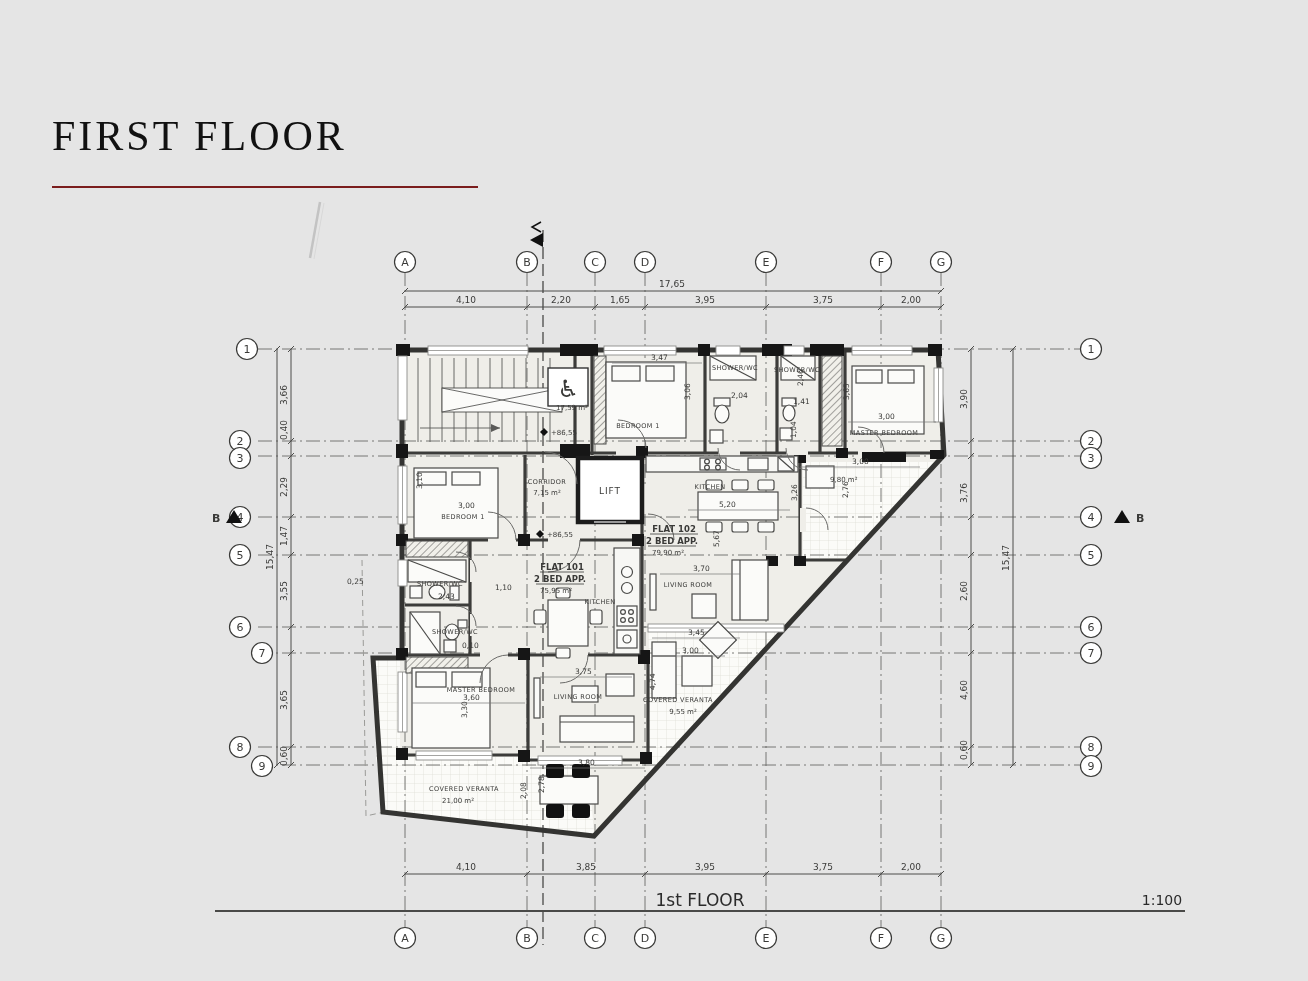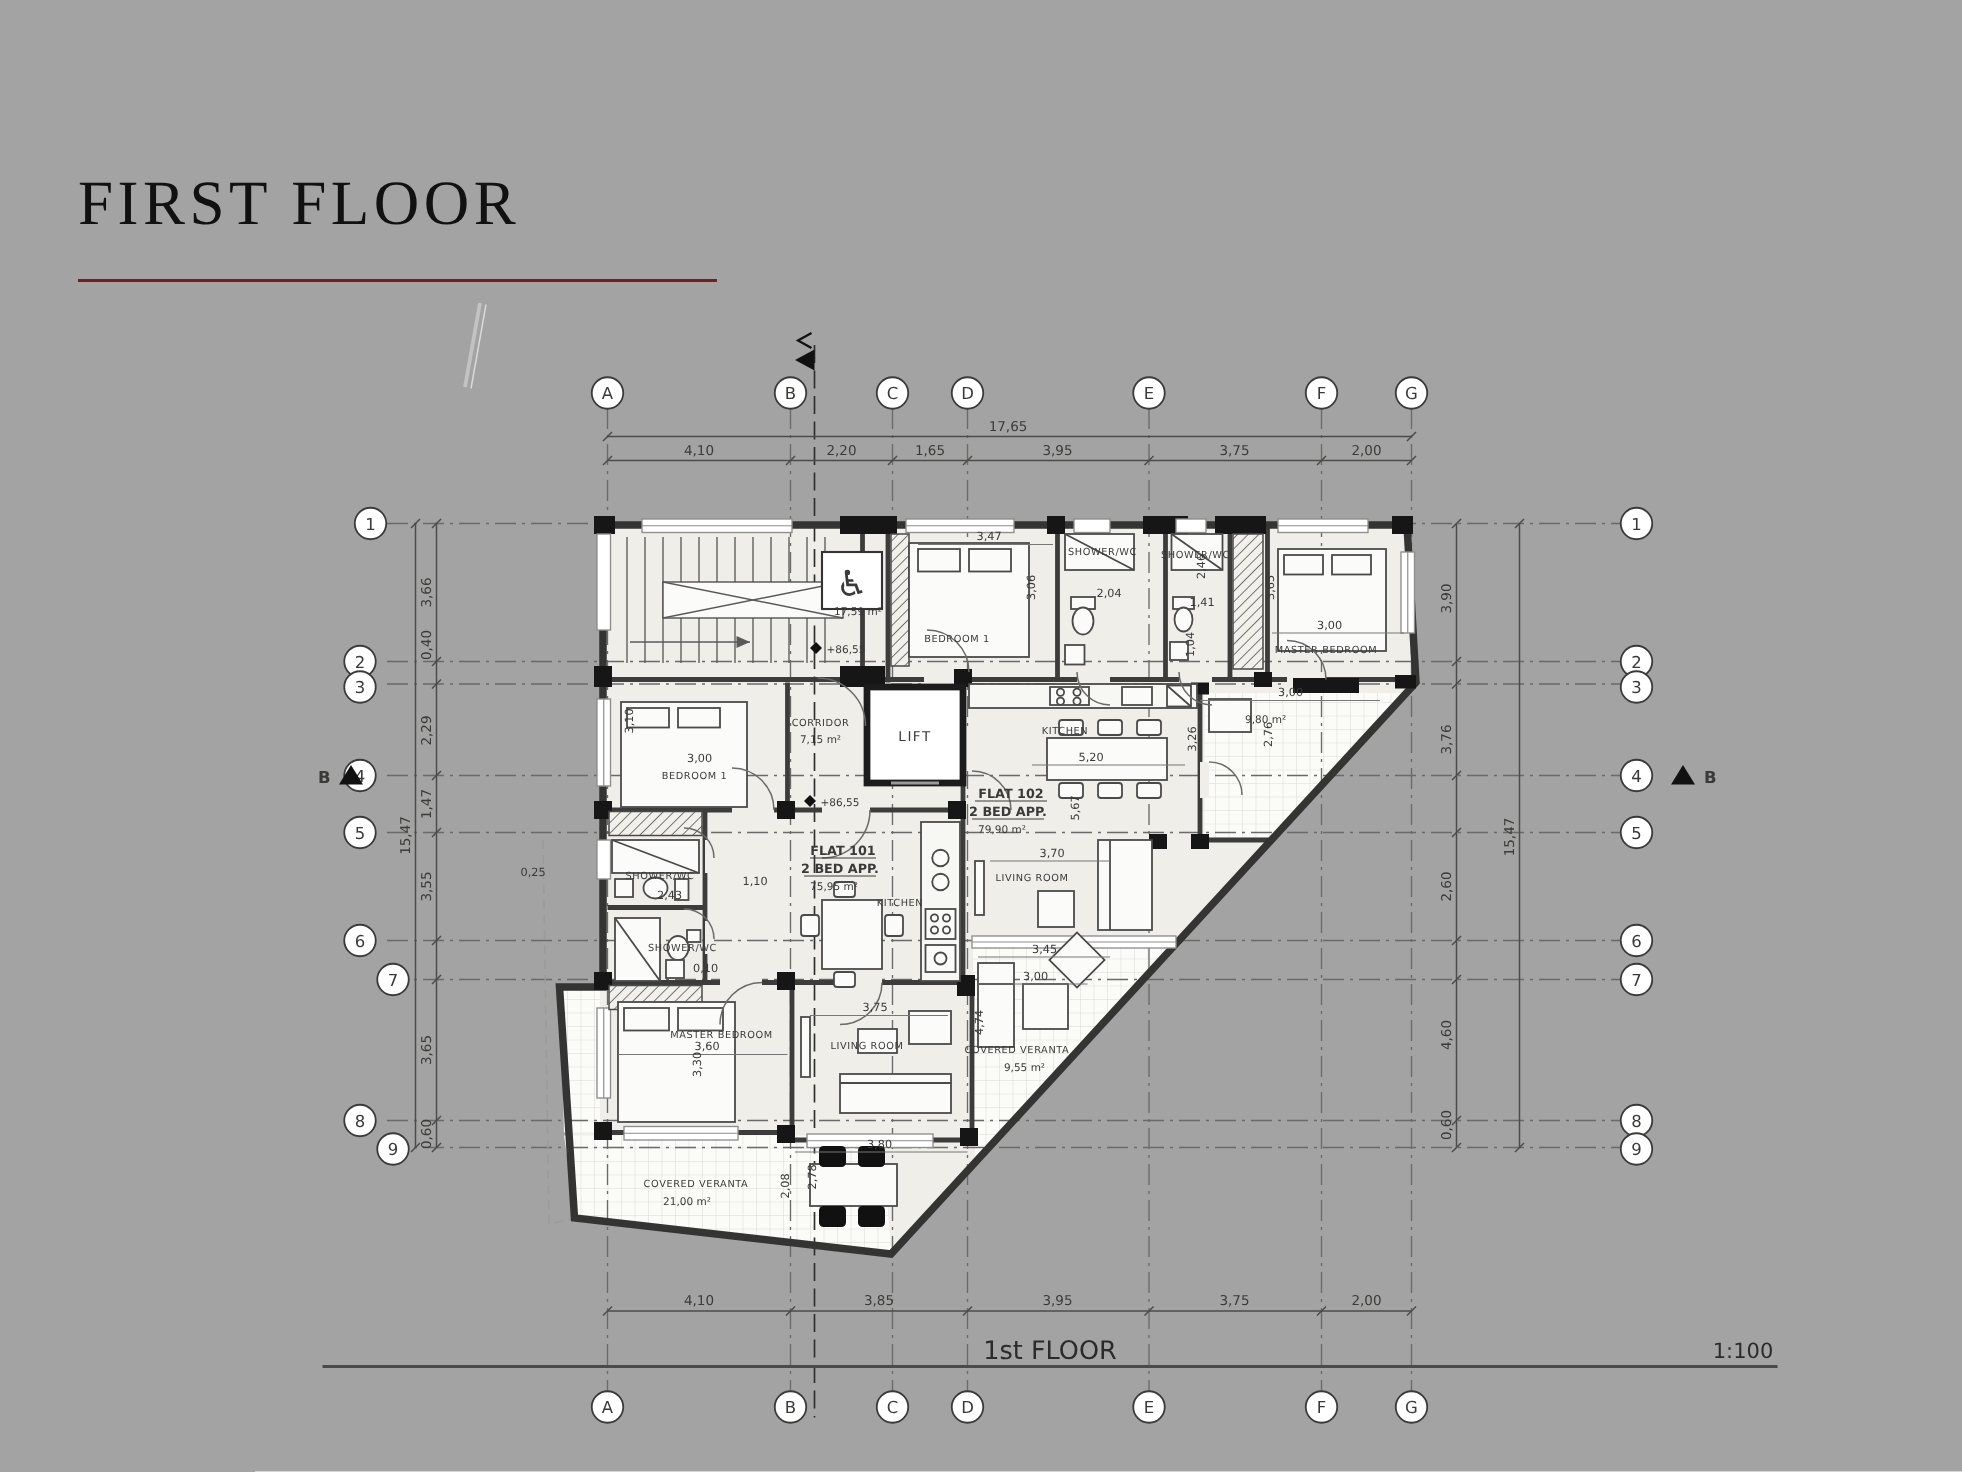--- a/index.html
+++ b/index.html
@@ -1,16 +1,16 @@
 <!DOCTYPE html>
 <html><head>
 <meta charset="utf-8">
 <style>
   html,body{margin:0;padding:0;background:#ffffff;}
-  #canvas{position:relative;width:1308px;height:981px;background:#a3a3a3;overflow:hidden;
+  #canvas{position:relative;width:1308px;height:981px;background:#e5e5e5;overflow:hidden;
           font-family:"DejaVu Sans",sans-serif;}
   #title{position:absolute;left:52px;top:112px;margin:0;font-family:"Liberation Serif",serif;
          font-size:42px;font-weight:normal;letter-spacing:3px;color:#111;}
   #title-underline{position:absolute;left:52px;top:186px;width:426px;height:2px;background:#7b1d1d;}
   svg{position:absolute;left:0;top:0;}
   text{fill:#3a3a38;}
   .gridtxt{font-size:11px;}
   .dim{font-size:9px;}
   .dimv{font-size:9px;}
   .idim{font-size:7.5px;}

